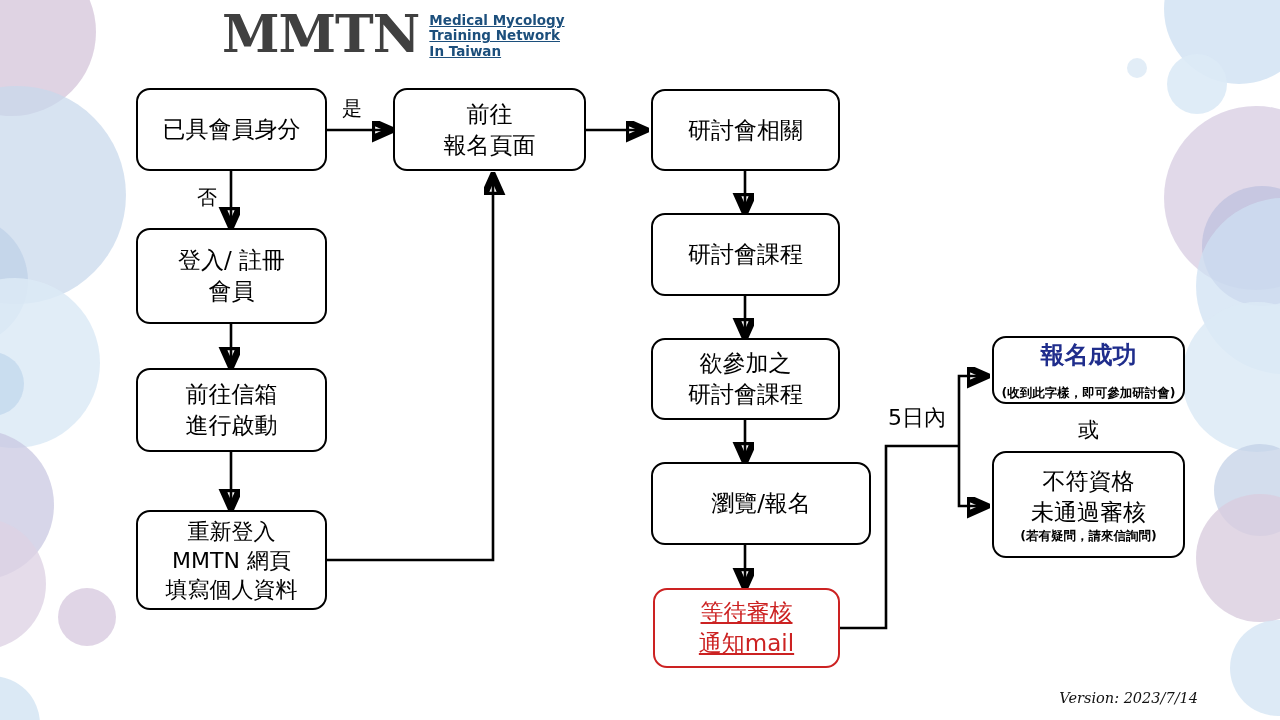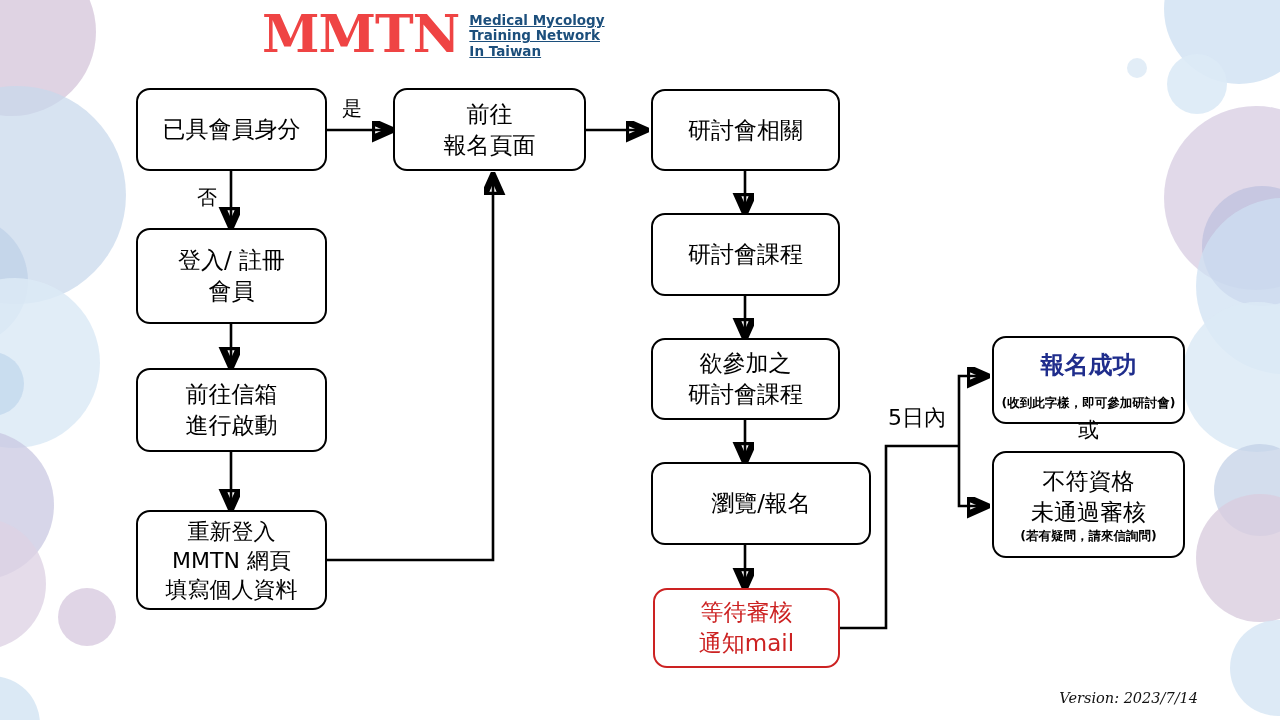--- a/index.html
+++ b/index.html
@@ -13,21 +13,21 @@
   #stage{position:relative;width:1280px;height:720px;overflow:hidden;}
 
   
   .deco{position:absolute;border-radius:50%;pointer-events:none;}
 
   
   .logo-wrap{position:absolute;left:222px;top:8px;display:flex;align-items:center;gap:10px;}
   .logo-mark{
     font-family:"DejaVu Serif","Liberation Serif",serif;
     font-weight:700;font-size:52px;line-height:52px;
-    color:#ef4444;letter-spacing:-1px;margin-left:40px;
+    color:#404040;letter-spacing:-1px;
   }
   .logo-sub{
     color:#1c4f7c;font-size:13.5px;line-height:15.5px;font-weight:600;
     padding-top:4px;
     text-decoration:underline;
   }
   .page-title{
     position:absolute;left:580px;top:6px;
     font-size:50px;line-height:60px;font-weight:700;
     color:#1c4f7c;letter-spacing:2px;
@@ -36,21 +36,21 @@
 
   
   .node{
     position:absolute;box-sizing:border-box;
     border:2.5px solid #000;border-radius:14px;background:#fff;
     display:flex;flex-direction:column;align-items:center;justify-content:center;
     text-align:center;color:#000;
     font-size:23px;line-height:31px;
     z-index:5;
   }
-  .node.red{border-color:#cc2222;color:#cc2222;}
+  .node.red{border-color:#cc2222;color:#cc2222;text-decoration:underline;}
   .node .ln{display:block;white-space:nowrap;}
   .node .hl{color:#1f2d8c;font-weight:700;font-size:24px;line-height:30px;}
   .node .note{font-size:12.5px;line-height:16px;color:#000;font-weight:600;white-space:nowrap;}
 
   
   .edge-label{
     position:absolute;font-size:20px;line-height:24px;color:#000;
     white-space:nowrap;z-index:6;
   }
   .or-label{
@@ -162,21 +162,21 @@
   <div class="node" style="left:136px;top:368px;width:191px;height:84px;">
     <span class="ln">前往信箱</span>
     <span class="ln">進行啟動</span>
   </div>
 
   <div class="node" style="left:651px;top:338px;width:189px;height:82px;">
     <span class="ln">欲參加之</span>
     <span class="ln">研討會課程</span>
   </div>
 
-  <div class="node" style="left:992px;top:336px;width:193px;height:88px;gap:15px;">
+  <div class="node" style="left:992px;top:336px;width:193px;height:68px;gap:15px;">
     <span class="ln hl">報名成功</span>
     <span class="note">(收到此字樣，即可參加研討會)</span>
   </div>
 
   <div class="node" style="left:136px;top:510px;width:191px;height:100px;font-size:22px;line-height:29px;">
     <span class="ln">重新登入</span>
     <span class="ln">MMTN 網頁</span>
     <span class="ln">填寫個人資料</span>
   </div>
 

